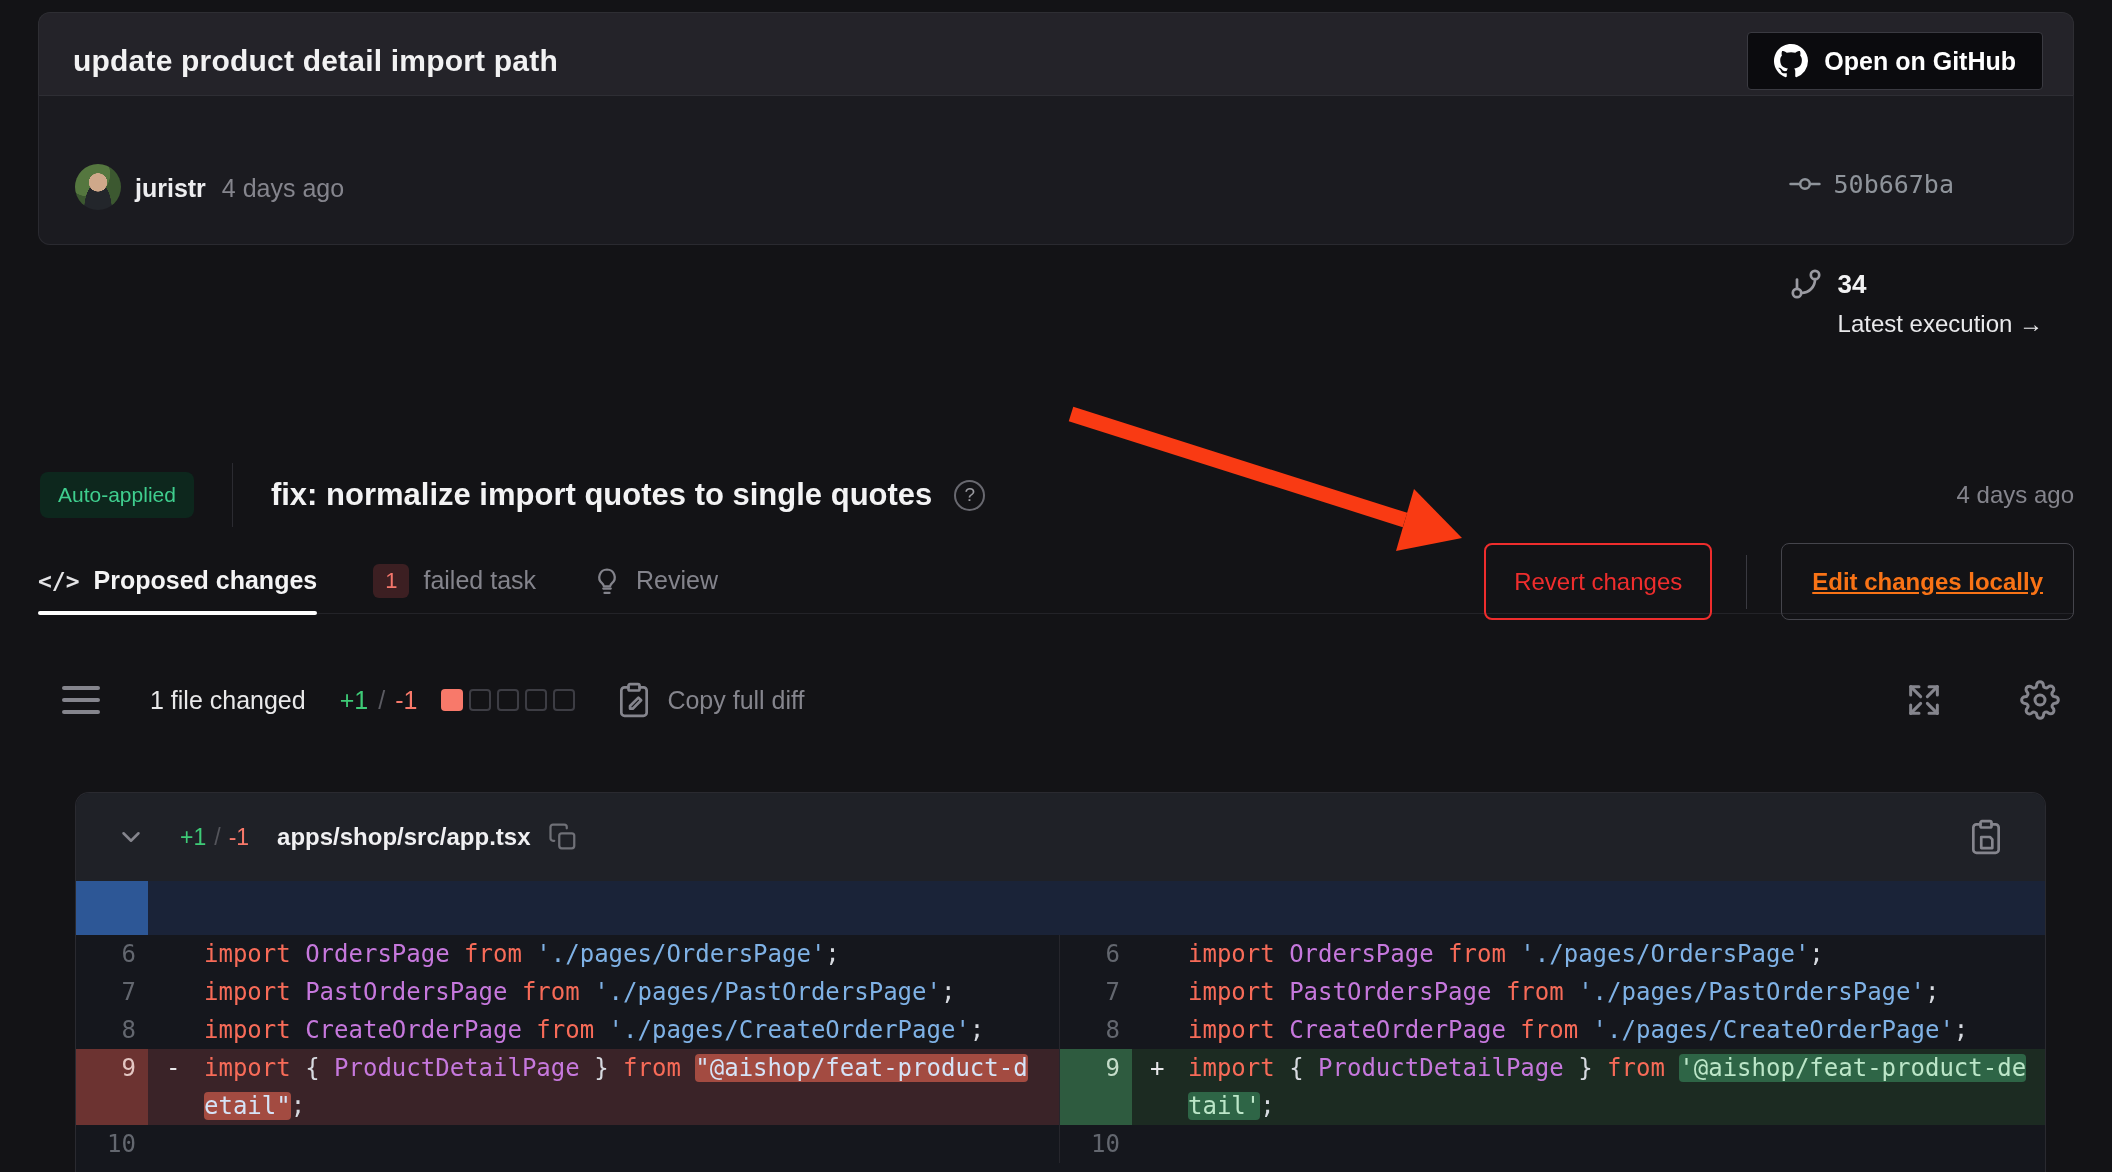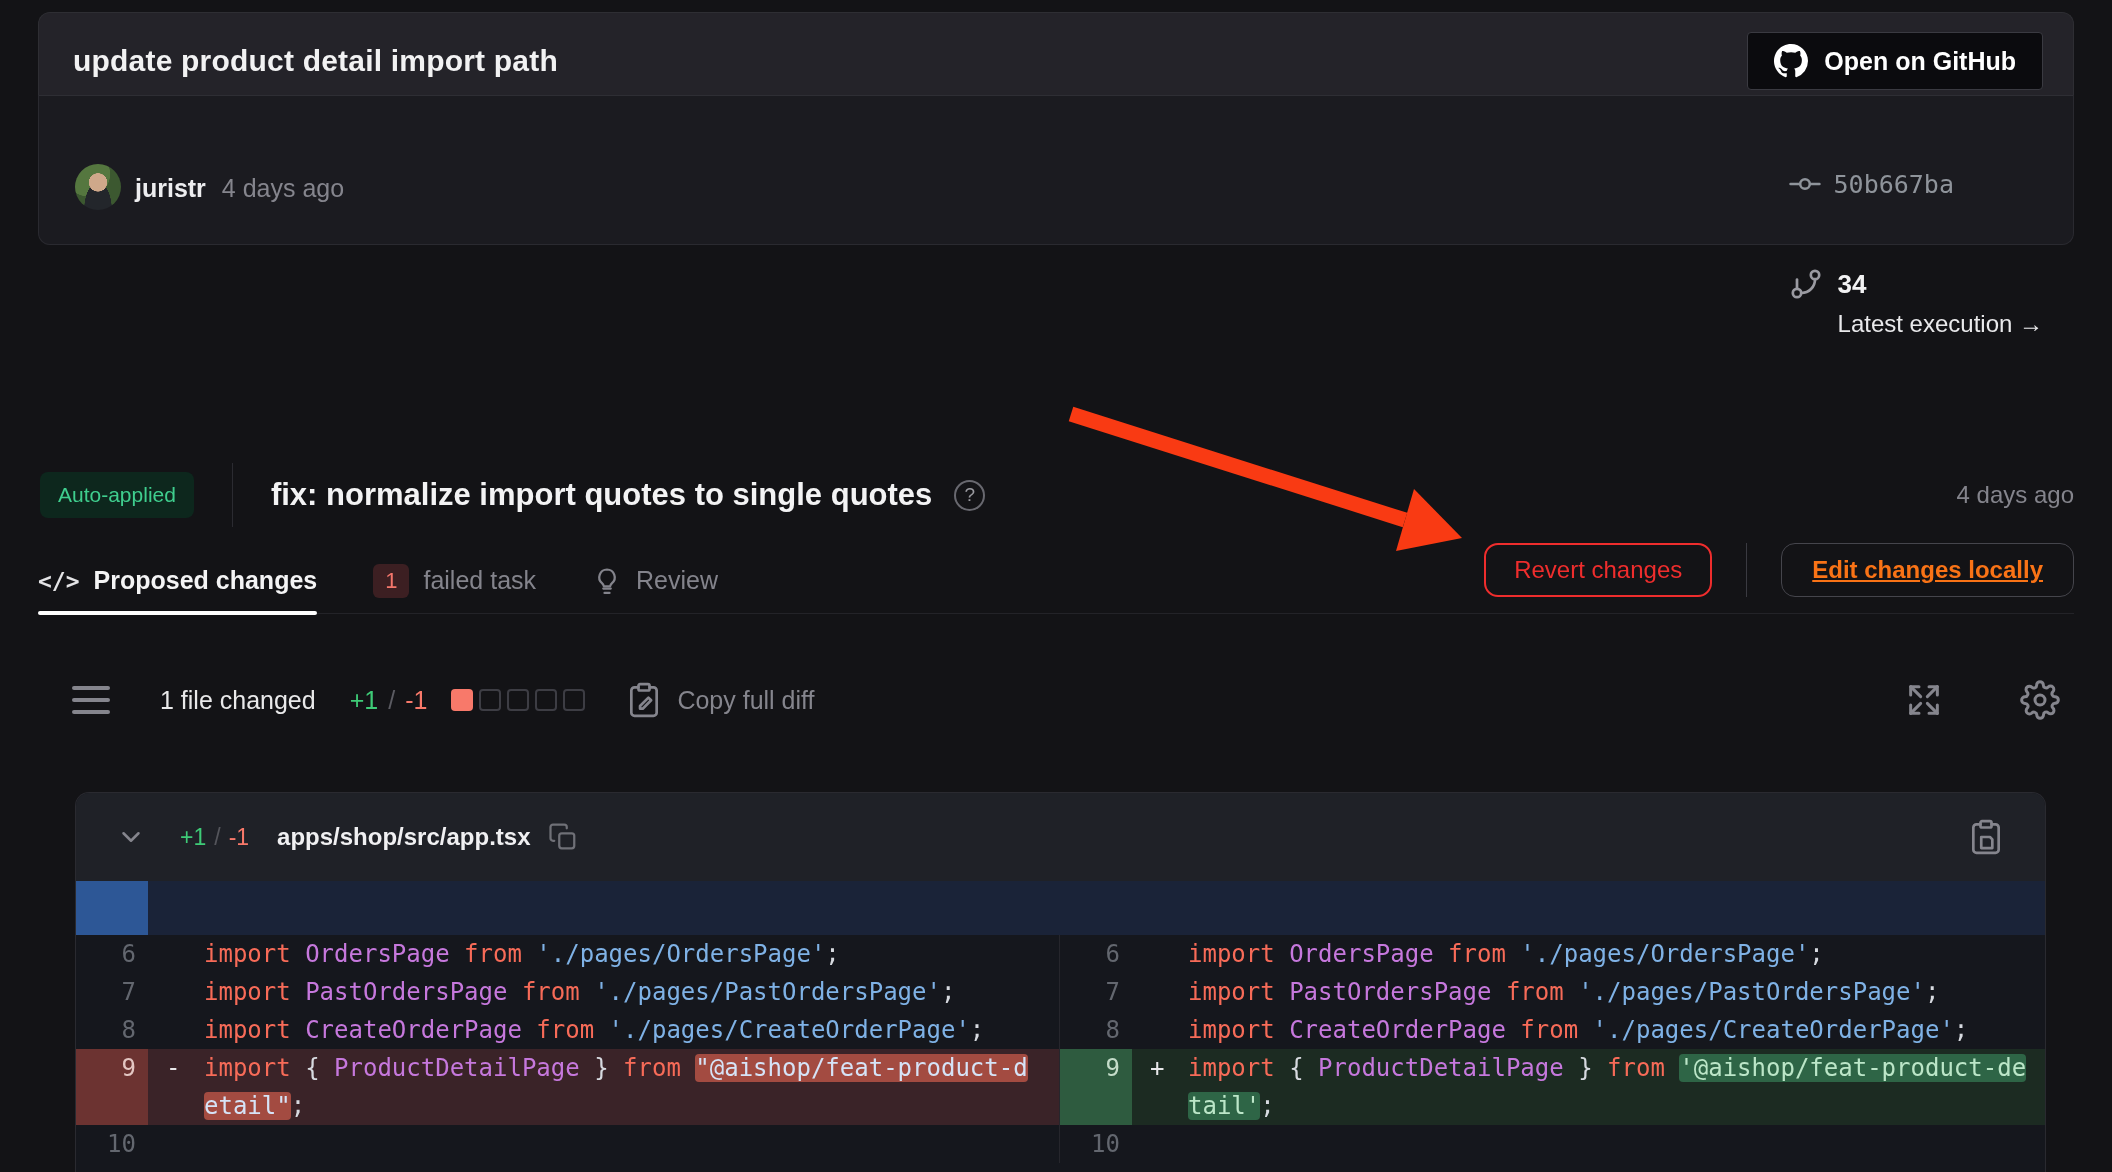--- a/index.html
+++ b/index.html
@@ -72,27 +72,27 @@
 
   
   .tabs-row { position:absolute; left:38px; right:38px; top:548px; height:66px; border-bottom:1px solid #232328; }
   .tabs { display:flex; align-items:center; height:100%; gap:56px; }
   .tab { display:flex; align-items:center; gap:14px; font-size:25px; color:#84848c; cursor:pointer; position:relative; height:100%; }
   .tab.active { color:#f4f4f5; font-weight:bold; }
   .tab.active::after { content:""; position:absolute; left:0; right:0; bottom:-2px; height:4px; background:#ffffff; border-radius:2px; }
   .code-tag-icon { font-family:"DejaVu Sans Mono", monospace; font-size:23px; font-weight:bold; color:#e4e4e6; }
   .count-badge { font-size:22px; color:#f4766b; background:#3c1f22; padding:4px 12px; border-radius:6px; }
   .actions { position:absolute; right:0; top:-5px; display:flex; align-items:center; }
-  .btn { height:54px; border-radius:14px; font-size:24px; font-family:inherit; cursor:pointer; display:flex; align-items:center; }
+  .btn { height:77px; border-radius:8px; font-size:24px; font-family:inherit; cursor:pointer; display:flex; align-items:center; }
   .btn-revert { padding:0 28px; background:transparent; border:2px solid var(--c-revert_red,#ef2d2d); color:var(--c-revert_red,#ef2d2d); }
   .actions-divider { width:1px; height:54px; background:#3a3a41; margin:0 34px; }
   .btn-edit { padding:0 30px; background:transparent; border:1px solid #45454c; color:#f97316; font-weight:bold;text-decoration:underline; }
 
   
-  .toolbar { position:absolute; left:56px; right:38px; top:664px; height:72px; display:flex; align-items:center; }
+  .toolbar { position:absolute; left:46px; right:38px; top:664px; height:72px; display:flex; align-items:center; }
   .hamburger { margin-left:16px; width:38px; display:flex; flex-direction:column; gap:8px; cursor:pointer; }
   .hamburger span { height:4px; border-radius:2px; background:#85858d; }
   .files-changed { margin-left:50px; font-size:25px; color:#e9e9ea; }
   .stat-add { margin-left:34px; font-size:25px; color:var(--c-add_green,#3ecb77); }
   .stat-sep { margin-left:10px; font-size:25px; color:#5b5b62; }
   .stat-del { margin-left:10px; font-size:25px; color:var(--c-del_salmon,#f8796a); }
   .squares { margin-left:24px; display:flex; gap:6px; }
   .sq { width:22px; height:22px; border-radius:4px; border:2px solid #3d3d44; }
   .sq.filled { border:none; background:var(--c-del_salmon,#f8796a); }
   .copy-diff { margin-left:40px; display:flex; align-items:center; gap:14px; color:#85858d; font-size:25px; cursor:pointer; }

